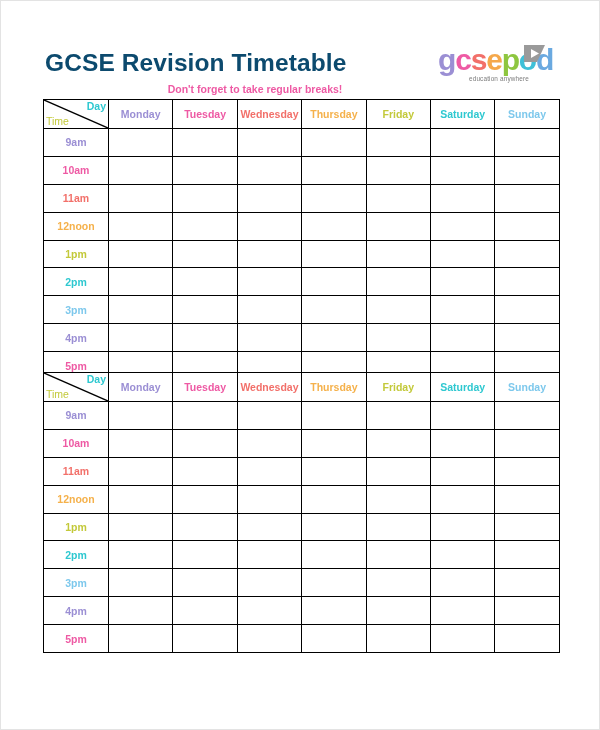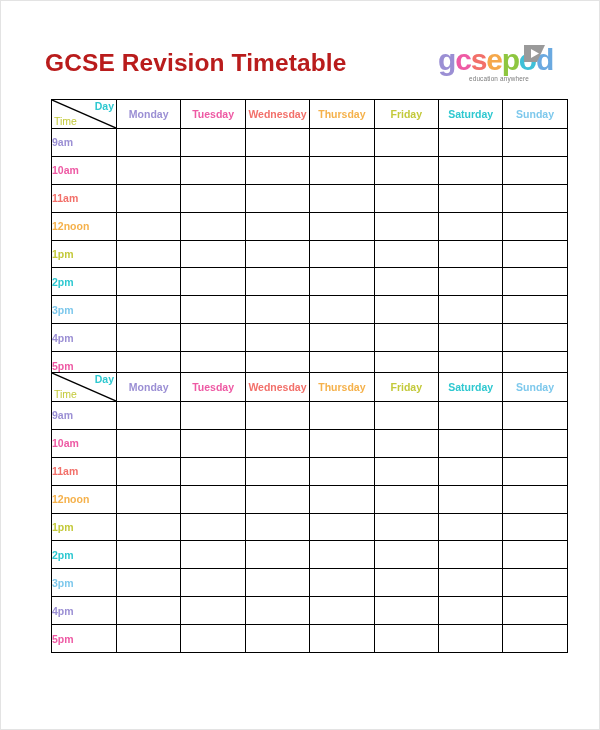--- a/index.html
+++ b/index.html
@@ -29,21 +29,21 @@
     left: 0; top: 0;
     width: 600px;
     height: 98px;
   }
   .title {
     position: absolute;
     left: 44px;
     top: 48px;
     font-size: 24.5px;
     font-weight: bold;
-    color: #b91c1c;
+    color: #0c4a6e;
     letter-spacing: 0.1px;
     white-space: nowrap;
   }
   .subtitle {
     position: absolute;
     left: 44px;
     top: 82px;
     width: 420px;
     text-align: center;
     font-size: 10.5px;
@@ -88,21 +88,20 @@
     white-space: nowrap;
   }
 
   
   .tt {
     position: absolute;
     left: 42px;
     border-collapse: collapse;
     table-layout: fixed;
     width: 516px;
-    margin-left: 8px;
   }
   #table-1 { top: 98px; }
   #table-2 { top: 371px; }
 
   .tt td, .tt th {
     border: 1.4px solid #000000;
     padding: 0;
     margin: 0;
     background: #ffffff;
   }
@@ -117,21 +116,21 @@
     text-align: center;
     vertical-align: middle;
   }
 
   .tt tbody td {
     height: 26.9px;
   }
   .time-cell {
     font-size: 10.5px;
     font-weight: bold;
-    text-align: left;
+    text-align: center;
     vertical-align: middle;
   }
   .slot-cell { }
 
   
   .corner {
     position: relative;
     height: 28px;
     padding: 0;
   }
@@ -161,20 +160,21 @@
     line-height: 13px;
   }
 </style>
 </head>
 <body>
 
 <div class="page">
 
   <div class="header">
     <div class="title">GCSE Revision Timetable</div>
+    <div class="subtitle">Don't forget to take regular breaks!</div>
 
     <div class="logo">
       <div class="logo-word"><span style="color: rgb(155, 143, 212);">g</span><span style="color: rgb(238, 90, 164);">c</span><span style="color: rgb(242, 112, 106);">s</span><span style="color: rgb(245, 168, 75);">e</span><span style="color: rgb(142, 198, 63);">p</span><span style="color: rgb(63, 192, 216);">o</span><span style="color: rgb(106, 169, 224);">d</span></div>
       <span class="logo-play">
         <svg viewBox="0 0 21 19" width="21" height="19">
           <path d="M0 1 L21 1 L13 18 L0 18 Z" fill="#9a9a9a"></path>
           <path d="M7 5 L15 9.5 L7 14 Z" fill="#ffffff"></path>
         </svg>
       </span>
       <div class="logo-tag">education anywhere</div>

